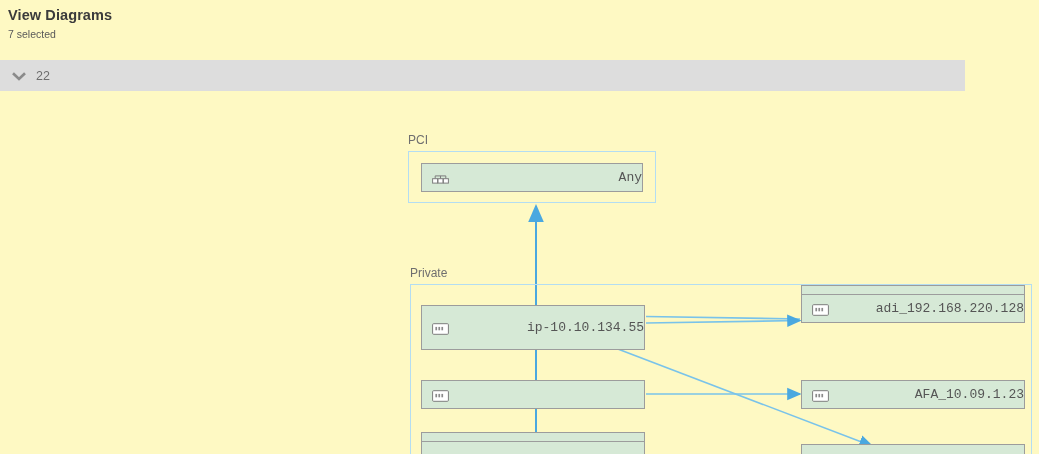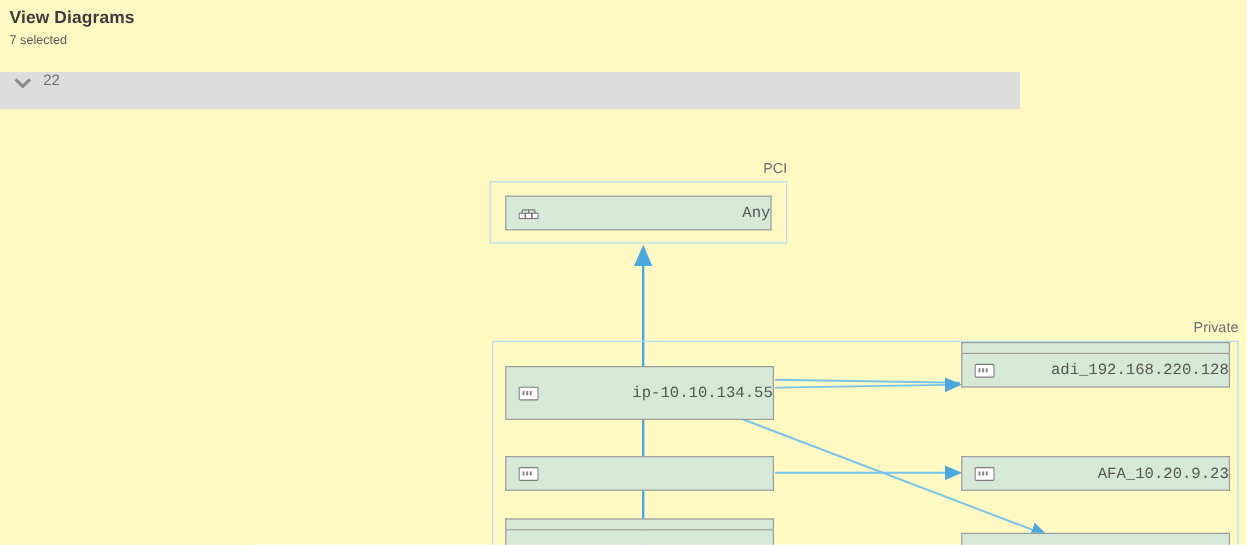--- a/index.html
+++ b/index.html
@@ -17,39 +17,39 @@
   .page-title {
     font-size: 14.5px; font-weight: bold; color: #3b3b3b;
     letter-spacing: .1px; line-height: 18px;
   }
   .page-subtitle {
     font-size: 10.5px; color: #5a5a5a; line-height: 14px; margin-top: 3px;
   }
 
   
   .toolbar {
-    position: absolute; left: 0; top: 60px; width: 850px; height: 31px;
-    background: #dddddd; display: flex; align-items: flex-start;
+    position: absolute; left: 0; top: 60px; width: 965px; height: 31px;
+    background: #dddddd; display: flex; align-items: center;
   }
   .chev {
     width: 18px; height: 18px; margin-left: 10px; margin-right: 8px;
     position: relative; flex: none;
   }
   .chev svg { display: block; }
   .toolbar-count { font-size: 12.5px; color: #6d6d6d; }
 
   
   .canvas { position: absolute; left: 0; top: 91px; width: 1039px; height: 363px; }
 
   .grp {
     position: absolute; border: 1px solid #b3ddf2; background: transparent;
   }
   .grp-label {
     position: absolute; font-size: 12px; color: #6f6f6f;
-    white-space: nowrap; text-align: right;
+    white-space: nowrap; text-align: left;
   }
 
   .node {
     position: absolute; background: #d6e9d6;
     border: 1px solid #9c9c9c;
     display: flex; align-items: center;
   }
   .node .nlabel {
     font-size: 13px; color: #555555; white-space: nowrap;
     position: absolute; left: 0; right: 0; text-align: right; font-family: Liberation Mono, monospace;
@@ -159,21 +159,21 @@
 
     <div class="node" style="left:801px; top:289px; width:224px; height:29px;">
       <span class="nicon">
         <svg width="17" height="13" viewBox="0 0 17 13">
           <rect x="0.6" y="1.2" width="15.8" height="10.6" rx="1" fill="#ffffff" stroke="#7d7d7d" stroke-width="1"></rect>
           <rect x="3.4" y="4.4" width="1.7" height="3.4" fill="#8a8a8a"></rect>
           <rect x="6.4" y="4.4" width="1.7" height="3.4" fill="#8a8a8a"></rect>
           <rect x="9.4" y="4.4" width="1.7" height="3.4" fill="#8a8a8a"></rect>
         </svg>
       </span>
-      <span class="nlabel">AFA_10.20.9.23</span>
+      <span class="nlabel">AFA_10.09.1.23</span>
     </div>
 
     <div class="node-strip" style="left:421px; top:341px; width:224px;"></div>
     <div class="node" style="left:421px; top:350px; width:224px; height:29px;">
       <span class="nlabel"></span>
     </div>
 
     <div class="node" style="left:801px; top:353px; width:224px; height:29px;">
       <span class="nlabel"></span>
     </div>

